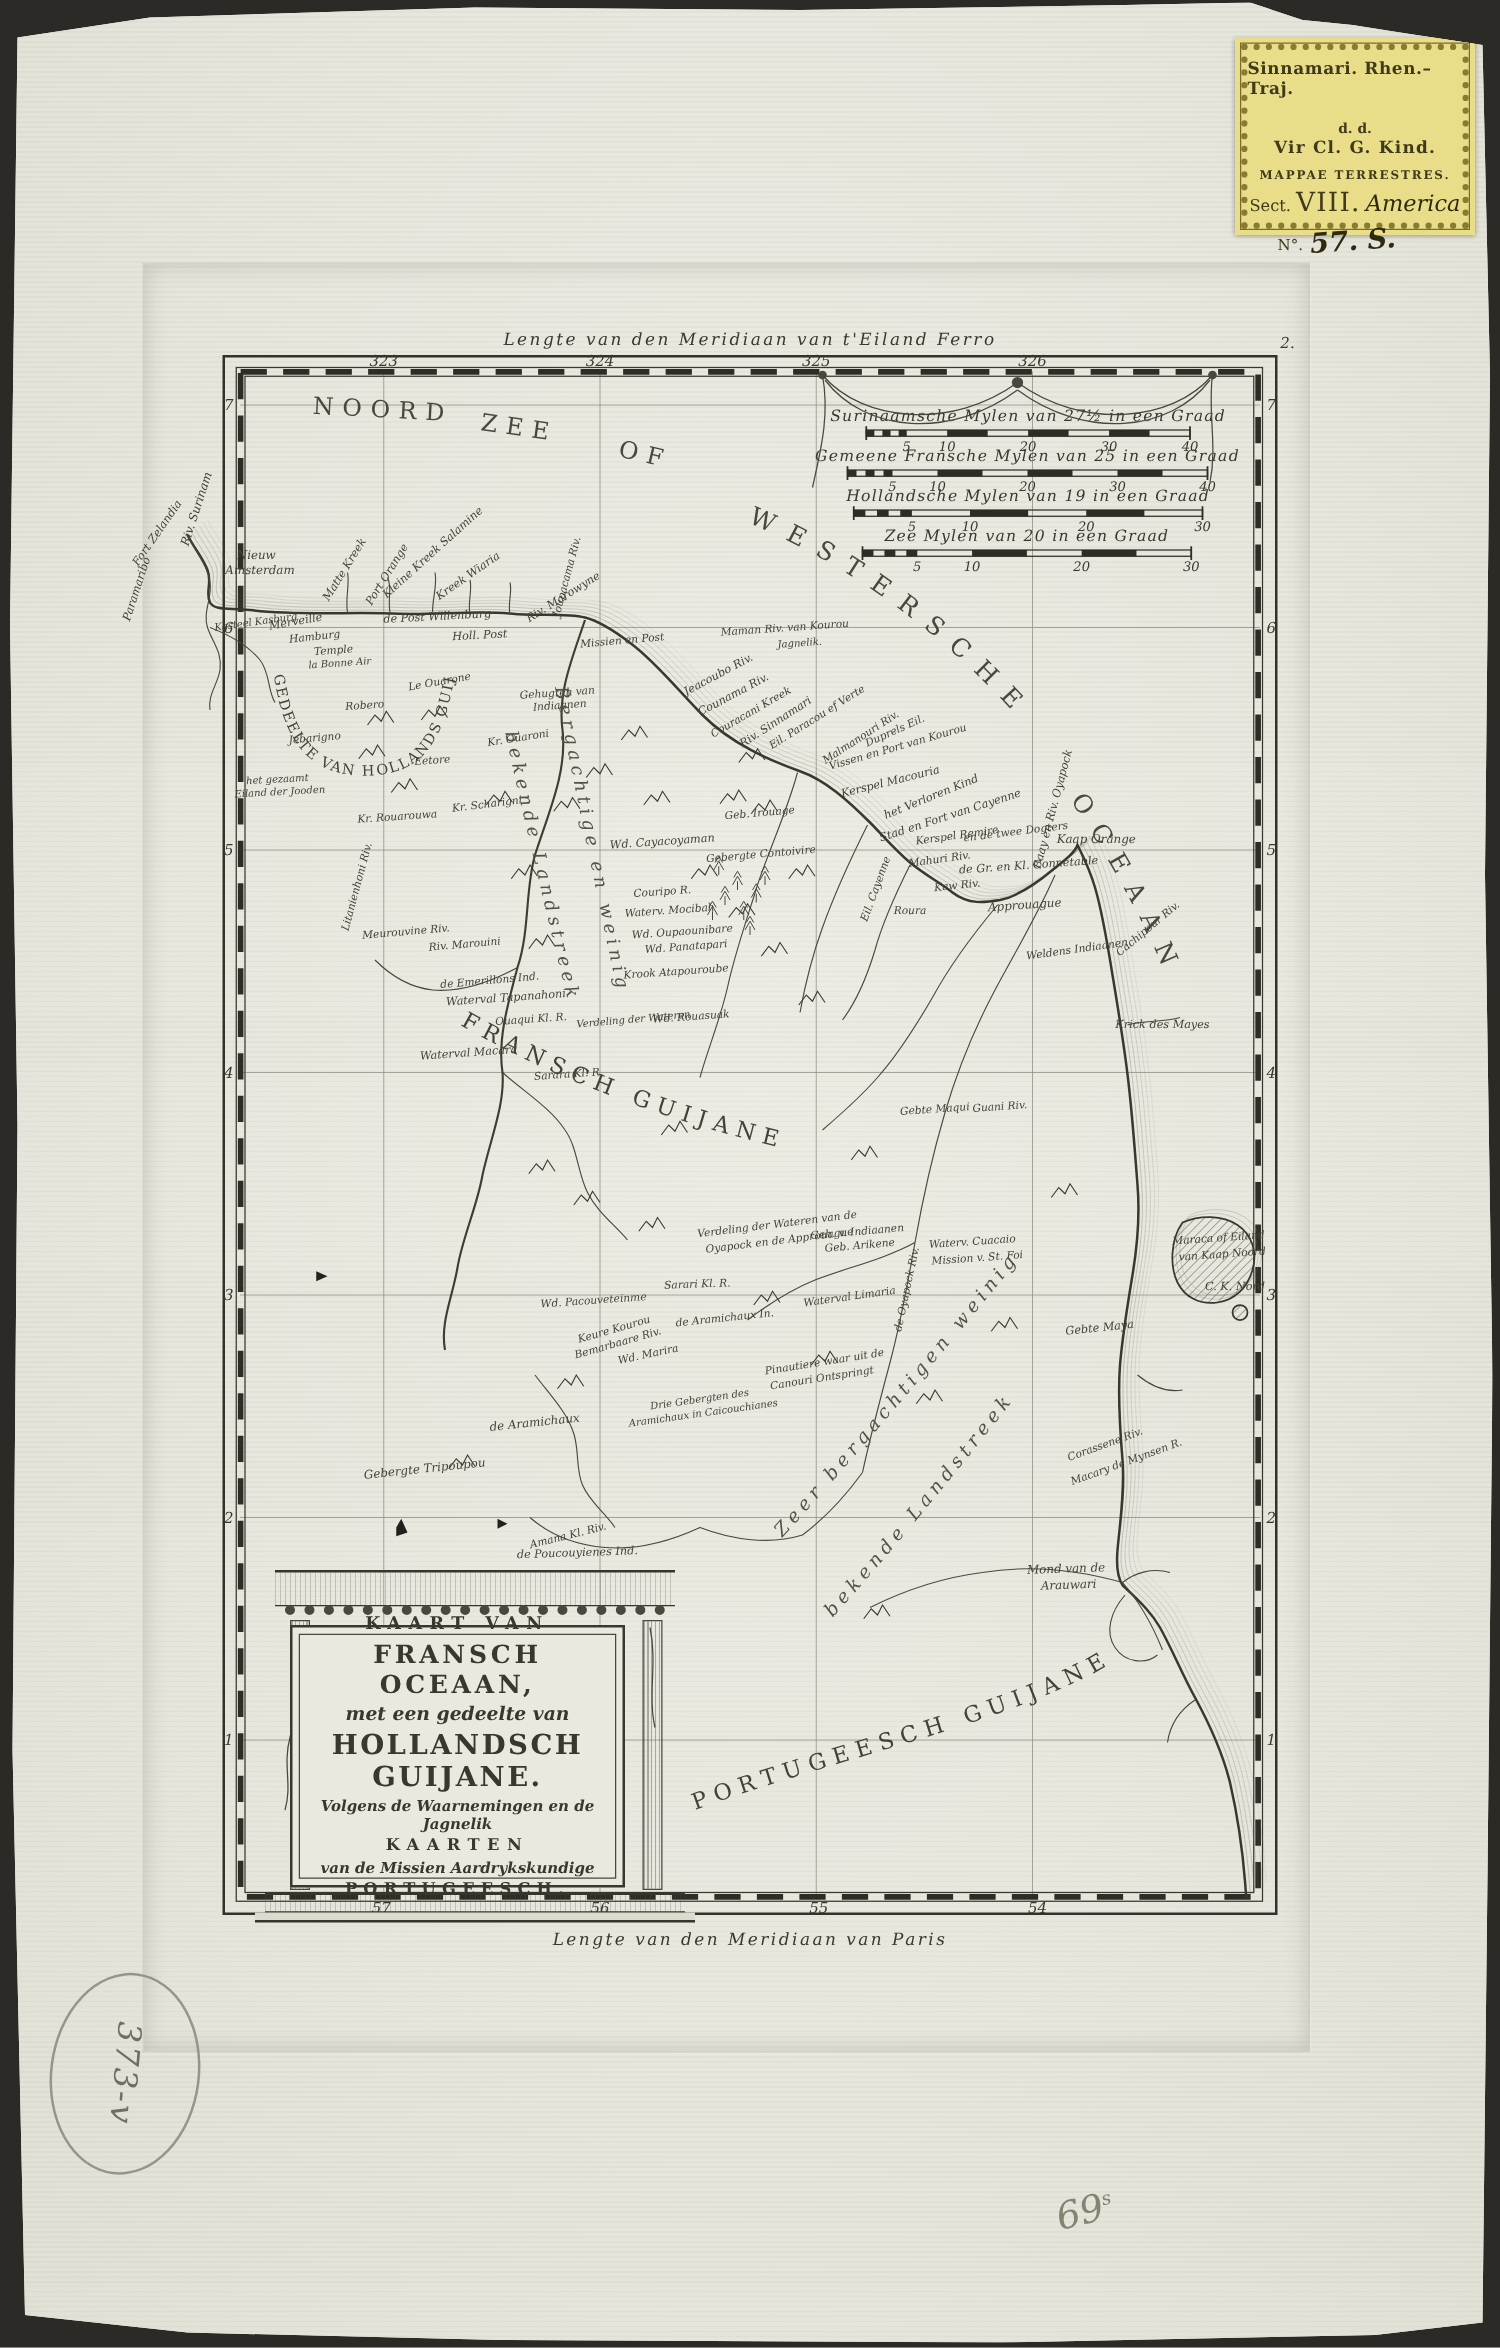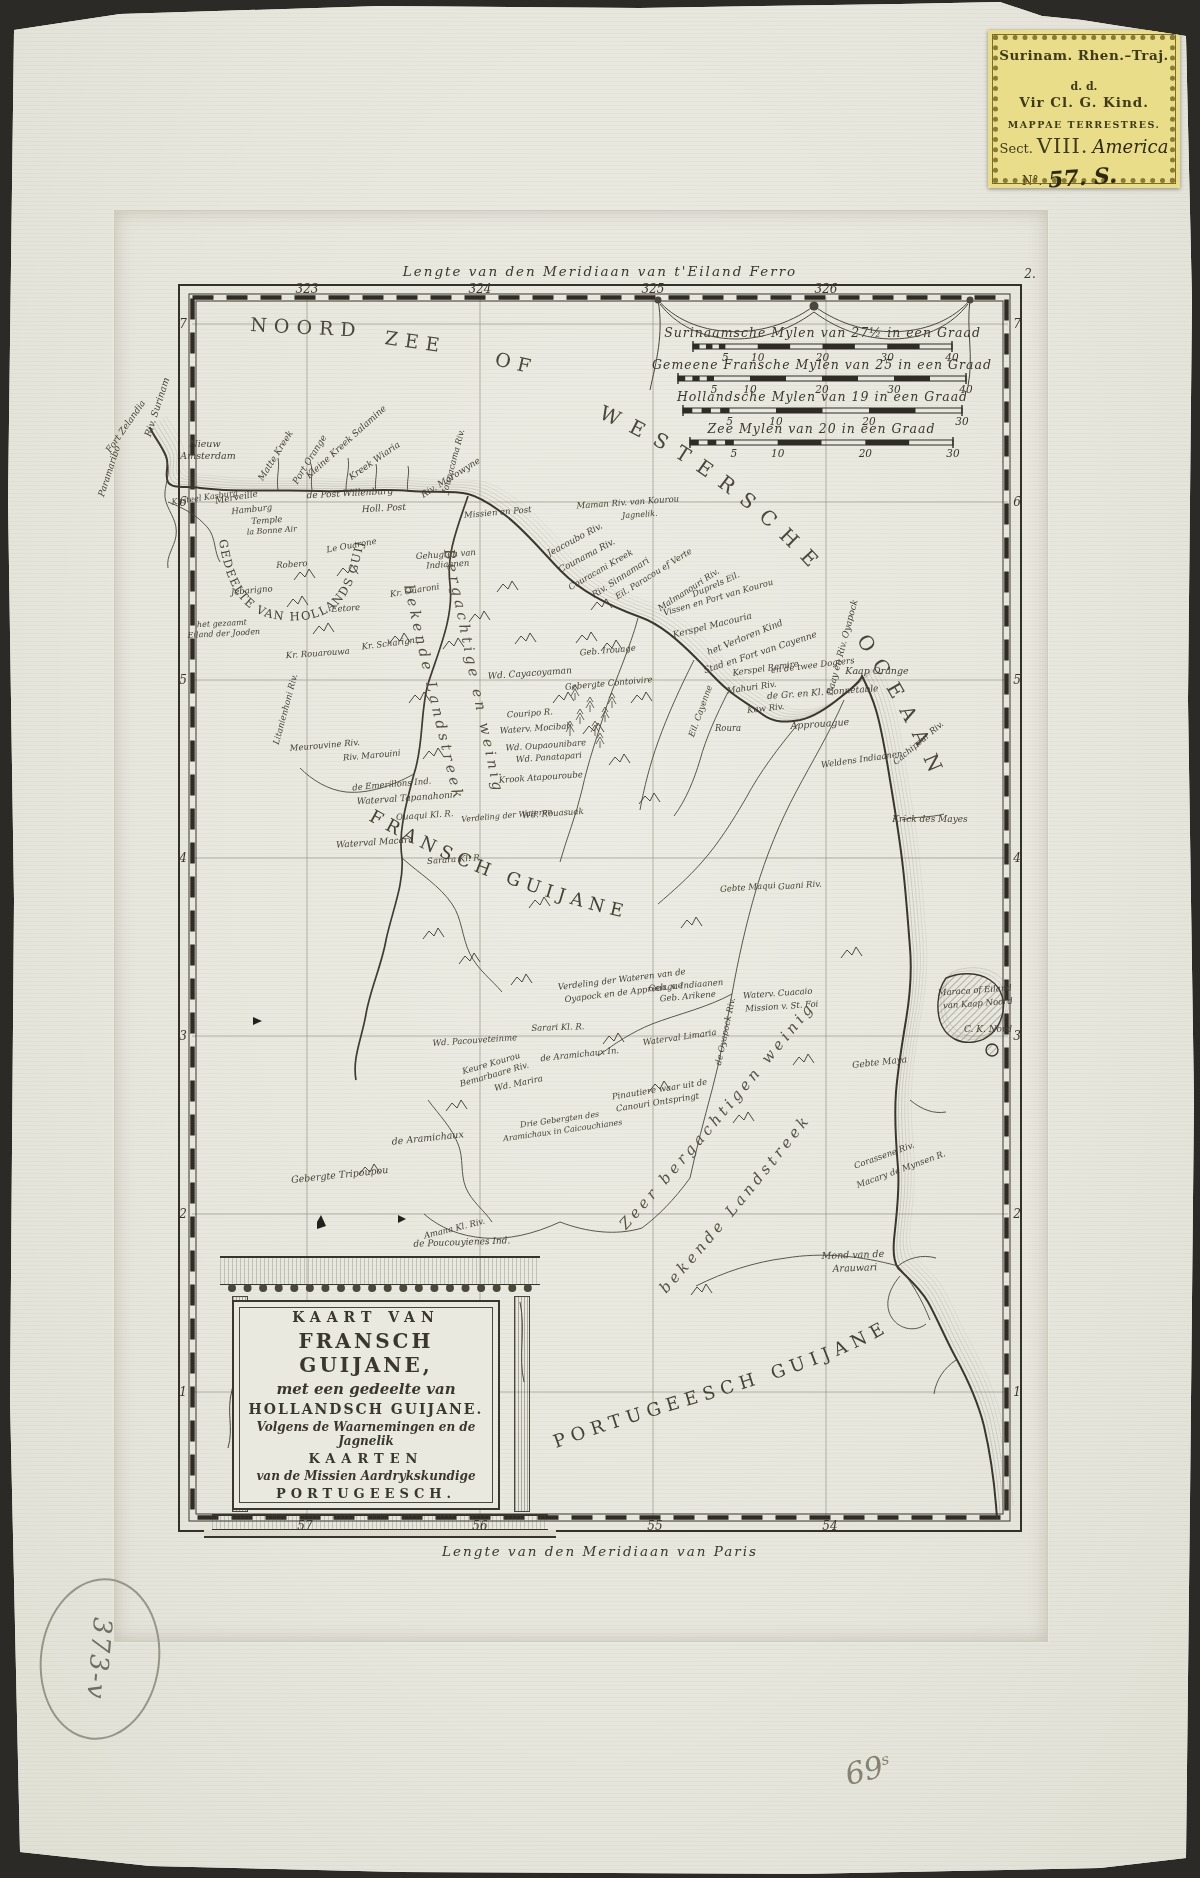--- a/index.html
+++ b/index.html
@@ -60,21 +60,21 @@
   .cart-panel{position:absolute;left:28px;top:44px;width:264px;height:206px;border:2px solid #3a372e;background:#eae9e0;font-weight:bold;}
   .cart-inner{position:absolute;inset:5px;border:1px solid #4a473c;display:flex;flex-direction:column;
     align-items:center;justify-content:center;gap:3px;text-align:center;color:#3a372e;}
   .cart-base{position:absolute;left:8px;top:258px;width:336px;height:13px;
     border-top:2px solid #38352c;border-bottom:2px solid #38352c;
     background:repeating-linear-gradient(90deg,rgba(85,81,68,.25) 0 1px,transparent 1px 4px);}
   .cart-base2{position:absolute;left:0;top:274px;width:352px;height:6px;border-bottom:2.5px solid #38352c;background:#dddbce;}
   .ct1{font-size:14px;letter-spacing:6px}
   .ct2{font-size:20px;letter-spacing:3px;margin-top:1px}
   .ct3{font-style:italic;font-size:15px}
-  .ct4{font-size:14px;letter-spacing:2px}
+  .ct4{font-size:22px;letter-spacing:2px}
   .ct5{font-style:italic;font-size:12px}
   .ct6{font-size:13px;letter-spacing:6px}
   .ct7{font-style:italic;font-size:12px}
   .ct8{font-size:13px;letter-spacing:5px}
   
   .lib{position:absolute;left:988px;top:30px;width:192px;height:158px;background:#e9dd8a;
     box-shadow:0 1px 4px rgba(0,0,0,.4);padding:5px;box-sizing:border-box;}
   .lib-frame{width:100%;height:100%;border:5px dotted #8a7b33;outline:1px solid #7a6c2c;box-sizing:border-box;
     display:flex;flex-direction:column;align-items:center;padding-top:7px;color:#3f3a1a;position:relative;}
   .lb1{font-size:13.5px;font-weight:bold;letter-spacing:.5px}
@@ -432,36 +432,36 @@
   </svg>
 
   <div class="cart">
     <div class="cart-cornice"></div>
     <div class="cart-dentil"></div>
     <div class="cart-sideL"></div>
     <div class="cart-sideR"></div>
     <div class="cart-panel">
       <div class="cart-inner">
         <div class="ct1">KAART VAN</div>
-        <div class="ct2">FRANSCH GUIJANE,</div>
+        <div class="ct2">FRANSCH OCEAAN,</div>
         <div class="ct3">met een gedeelte van</div>
         <div class="ct4">HOLLANDSCH GUIJANE.</div>
         <div class="ct5">Volgens de Waarnemingen en de Jagnelik</div>
         <div class="ct6">KAARTEN</div>
         <div class="ct7">van de Missien Aardrykskundige</div>
         <div class="ct8">PORTUGEESCH.</div>
       </div>
     </div>
     <div class="cart-base"></div>
     <div class="cart-base2"></div>
   </div>
 
   <div class="lib">
     <div class="lib-frame">
-      <div class="lb1">Surinam. Rhen.–Traj.</div>
+      <div class="lb1">Sinnamari. Rhen.–Traj.</div>
       <div class="lb2">d. d.</div>
       <div class="lb3">Vir Cl. G. Kind.</div>
       <div class="lb-series">MAPPAE TERRESTRES.</div>
       <div class="lb-sect">
         <span class="lb-sect-pre">Sect.</span>
         <span class="lb-roman">VIII.</span>
         <span class="lb-hand">America</span>
       </div>
       <div class="lb-no">
         <span class="lb-no-pre">N°.</span>

